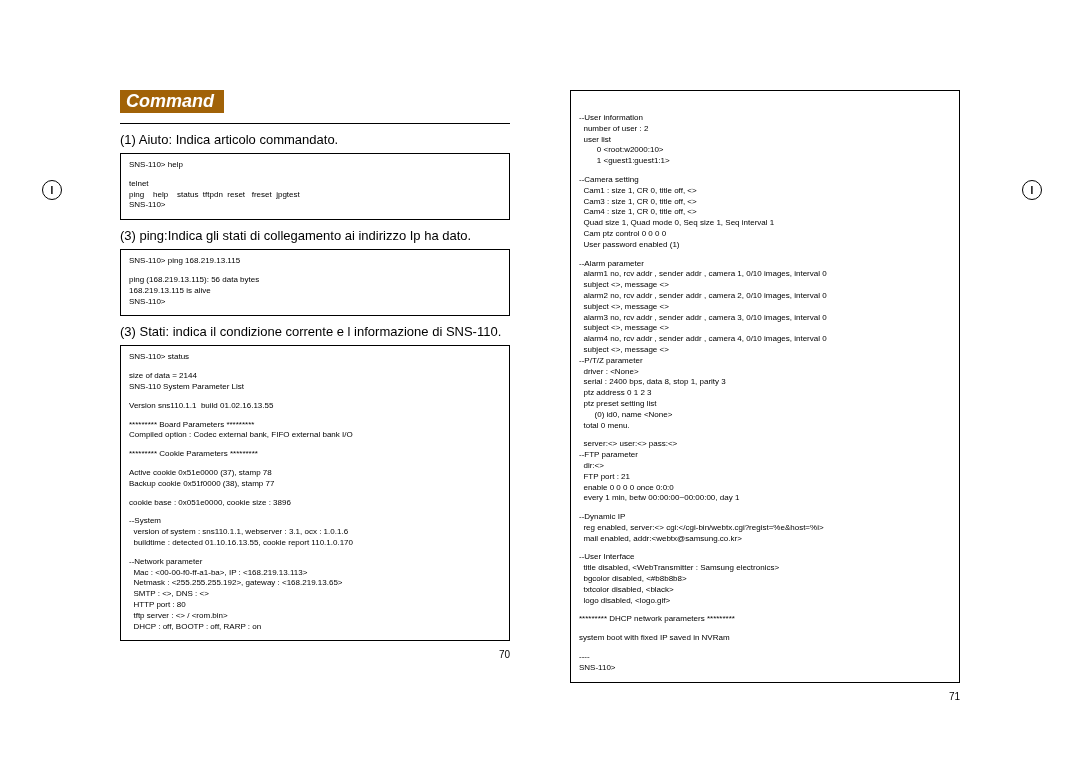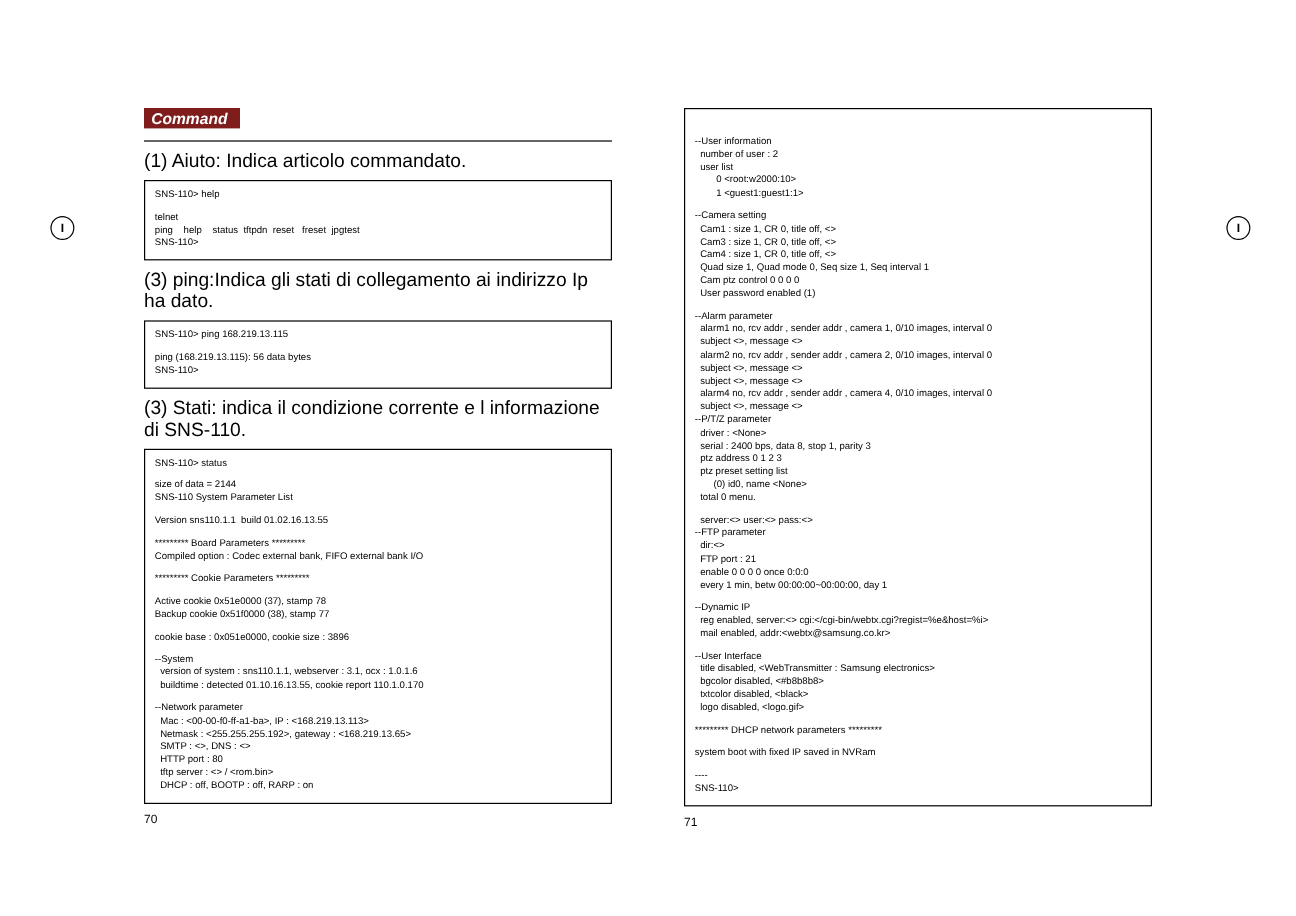--- a/index.html
+++ b/index.html
@@ -18,54 +18,54 @@
     padding-top: 90px;
   }
   .page {
     flex: 1;
     padding: 0 10px;
   }
   .page-left { padding-right: 30px; }
   .page-right { padding-left: 30px; }
   .section-title {
     display: inline-block;
-    background: #7f1d1d;
+    background: #a16207;
     color: #fff;
     font-style: italic;
     font-weight: bold;
-    font-size: 13px;
+    font-size: 18px;
     padding: 1px 10px 1px 6px;
     margin-bottom: 10px;
   }
   .rule {
     border: none;
     border-top: 1px solid #000;
     margin: 0 0 4px 0;
   }
   .desc {
-    font-size: 16px;
+    font-size: 13px;
     margin: 8px 0 6px 0;
   }
   .codebox {
     border: 1px solid #000;
     padding: 6px 8px 8px 8px;
     margin-bottom: 2px;
   }
   .codebox div, .codebox-right div {
     font-size: 8px;
     line-height: 1.35;
     white-space: pre-wrap;
   }
   .codebox-right {
     border: 1px solid #000;
     padding: 22px 8px 8px 8px;
     margin-top: 0;
   }
   .pagenum {
-    text-align: left;
+    text-align: right;
     font-size: 10px;
     margin-top: 8px;
   }
   .margin-icon {
     position: absolute;
     width: 18px; height: 18px;
     border: 1.5px solid #000;
     border-radius: 50%;
     display: flex;
     align-items: center;
@@ -101,20 +101,21 @@
       <div>telnet</div>
       <div>ping    help    status  tftpdn  reset   freset  jpgtest</div>
       <div>SNS-110&gt;</div>
     </div>
 
     <div class="desc">(3) ping:Indica gli stati di collegamento ai indirizzo Ip ha dato.</div>
     <div class="codebox">
       <div>SNS-110&gt; ping 168.219.13.115</div>
       <div class="sp"></div>
       <div>ping (168.219.13.115): 56 data bytes</div>
+      <div>168.219.13.115 is alive</div>
       <div>SNS-110&gt;</div>
     </div>
 
     <div class="desc">(3) Stati: indica il condizione corrente e l informazione di SNS-110.</div>
     <div class="codebox">
       <div>SNS-110&gt; status</div>
       <div class="sp"></div>
       <div>size of data = 2144</div>
       <div>SNS-110 System Parameter List</div>
       <div class="sp"></div>
@@ -159,20 +160,21 @@
       <div>  Cam4 : size 1, CR 0, title off, &lt;&gt;</div>
       <div>  Quad size 1, Quad mode 0, Seq size 1, Seq interval 1</div>
       <div>  Cam ptz control 0 0 0 0</div>
       <div>  User password enabled (1)</div>
       <div class="sp"></div>
       <div>--Alarm parameter</div>
       <div>  alarm1 no, rcv addr , sender addr , camera 1, 0/10 images, interval 0</div>
       <div>  subject &lt;&gt;, message &lt;&gt;</div>
       <div>  alarm2 no, rcv addr , sender addr , camera 2, 0/10 images, interval 0</div>
       <div>  subject &lt;&gt;, message &lt;&gt;</div>
+      <div>  alarm3 no, rcv addr , sender addr , camera 3, 0/10 images, interval 0</div>
       <div>  subject &lt;&gt;, message &lt;&gt;</div>
       <div>  alarm4 no, rcv addr , sender addr , camera 4, 0/10 images, interval 0</div>
       <div>  subject &lt;&gt;, message &lt;&gt;</div>
       <div>--P/T/Z parameter</div>
       <div>  driver : &lt;None&gt;</div>
       <div>  serial : 2400 bps, data 8, stop 1, parity 3</div>
       <div>  ptz address 0 1 2 3</div>
       <div>  ptz preset setting list</div>
       <div>       (0) id0, name &lt;None&gt;</div>
       <div>  total 0 menu.</div>

